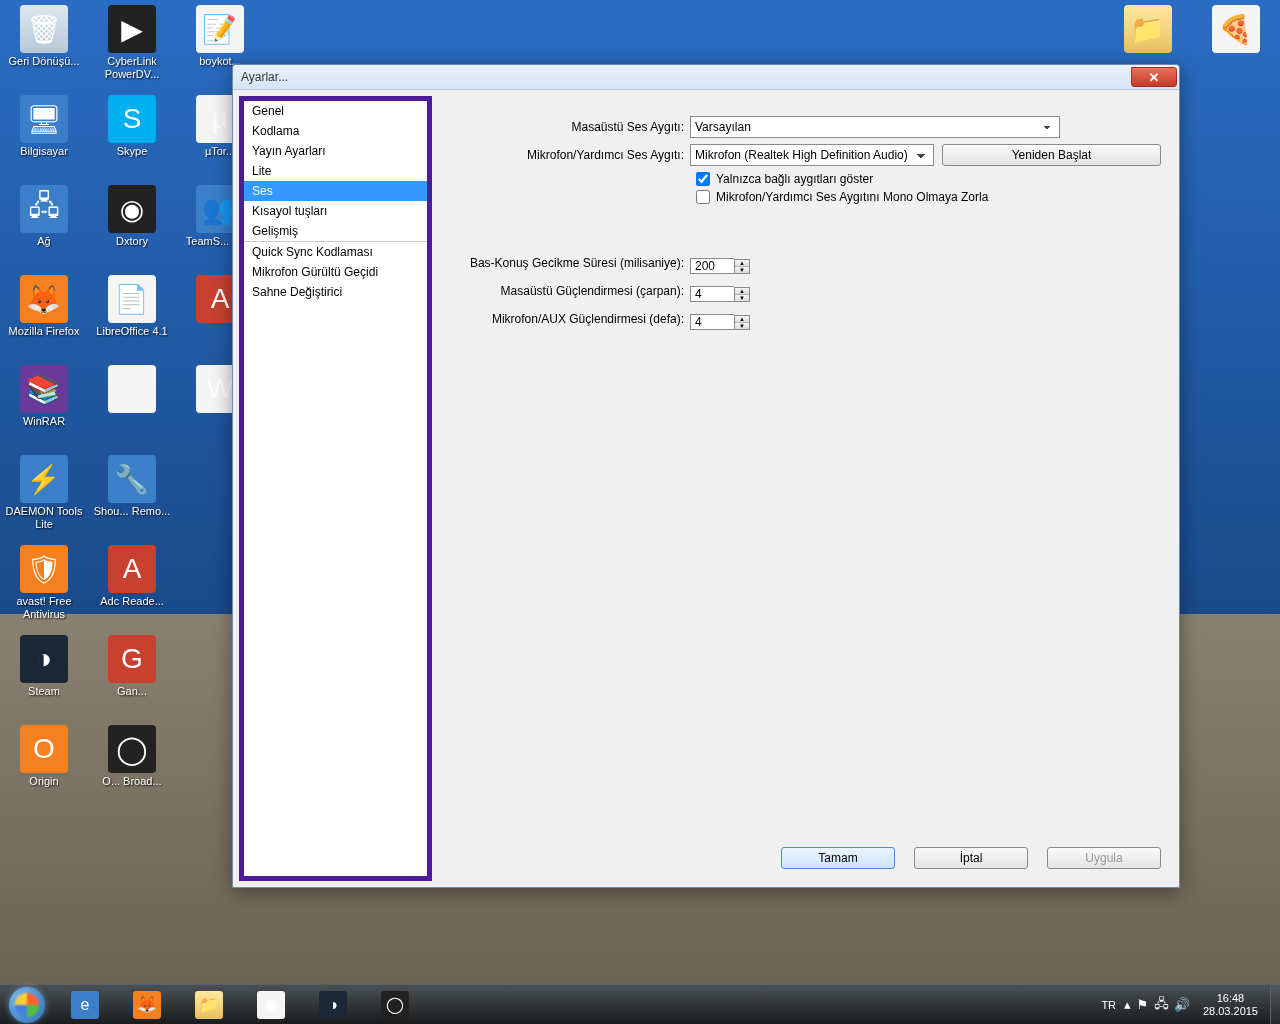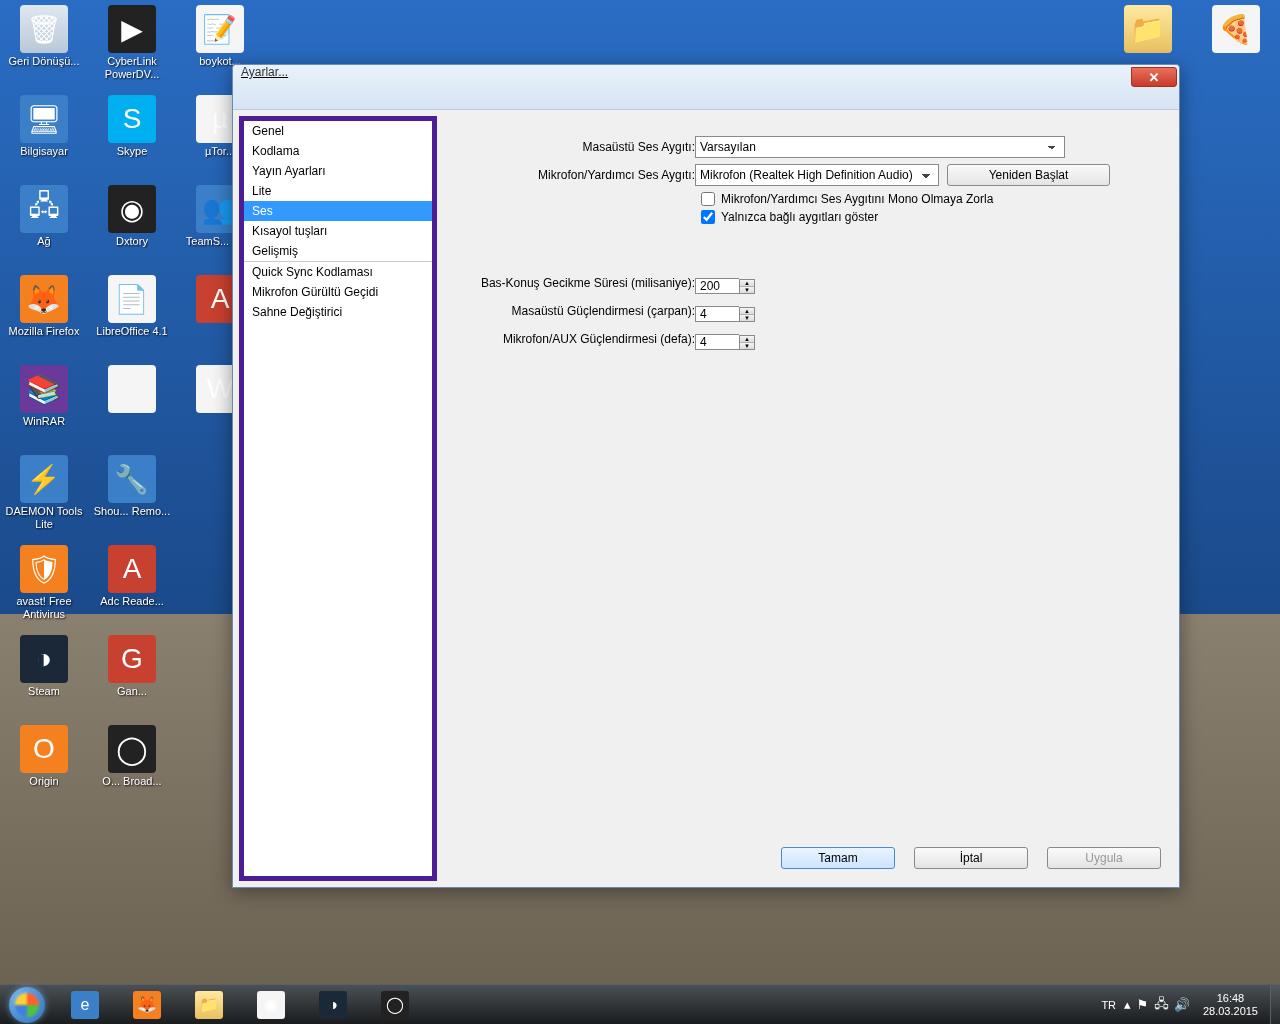--- a/index.html
+++ b/index.html
@@ -26,62 +26,61 @@
   .folder { background: linear-gradient(#ffe9a0,#e8c060); }
 
   
   .win {
     position: absolute; left: 232px; top: 64px; width: 948px; height: 824px;
     background: #f0f0f0; border: 1px solid #6a8ab0; border-radius: 4px 4px 0 0;
     box-shadow: 0 4px 20px rgba(0,0,0,.4);
     display: flex; flex-direction: column;
   }
   .titlebar {
-    height: 45px; display: flex; padding: 0 8px;
+    height: 25px; display: flex; align-items: center; padding: 0 8px;
     background: linear-gradient(#eaf2fb,#d6e4f4);
     border-bottom: 1px solid #c0cad8; position: relative;
     border-radius: 4px 4px 0 0;
-    text-decoration: underline;
   }
   .titlebar .wtitle { font-size: 12px; color: #333; }
   .titlebar .close-btn {
     position: absolute; right: 2px; top: 2px; width: 46px; height: 20px;
     background: linear-gradient(#e9705a,#c83a2a); border: 1px solid #a03020;
     border-radius: 0 3px 3px 3px; color: #fff; font-size: 13px; font-weight: bold;
     display: flex; align-items: center; justify-content: center; cursor: pointer;
   }
   .win-body { flex: 1; display: flex; padding: 6px; gap: 6px; overflow: hidden; }
   .sidebar {
     width: 198px; background: #fff; border: 5px solid #4c1d95;
   }
   .sidebar .sitem {
     padding: 3px 8px; font-size: 12px; cursor: pointer; border-bottom: 0;
   }
   .sidebar .sitem.selected { background: #3399ff; color: #fff; }
   .sidebar .sitem.sep-above { border-top: 1px solid #ccc; }
   
   .content { flex: 1; padding: 20px 12px 12px 12px; position: relative; }
   .form-row { display: flex; align-items: center; margin-bottom: 6px; }
-  .form-row .lbl { flex: 0 0 240px; text-align: right; font-size: 12px; }
+  .form-row .lbl { flex: 0 0 240px; text-align: right; font-size: 12px; padding-right: 6px; }
   .form-row .ctrl { flex: 1; display: flex; align-items: center; gap: 8px; }
   select.wsel {
     font-size: 12px; height: 22px; border: 1px solid #8a8a8a; background: #fff;
     padding: 0 20px 0 4px; appearance: none; position: relative;
     background-image: linear-gradient(45deg, transparent 50%, #444 50%), linear-gradient(-45deg, transparent 50%, #444 50%);
     background-position: calc(100% - 12px) 9px, calc(100% - 8px) 9px;
     background-size: 4px 4px, 4px 4px; background-repeat: no-repeat;
   }
   .wsel.full { width: 370px; }
   .wsel.med { width: 244px; }
   .wbtn {
     height: 22px; font-size: 12px; background: linear-gradient(#fafafa,#e4e4e4);
     border: 1px solid #8a8a8a; border-radius: 3px; padding: 0 14px; cursor: pointer;
     min-width: 100px;
   }
-  .wbtn.restart { width: 163px; }
+  .wbtn.restart { width: 219px; }
   .wbtn.primary { background: linear-gradient(#eaf4ff,#cce4ff); border-color: #4a8ad0; }
   .wbtn.disabled { color: #999; cursor: default; }
   .check-row { margin-left: 246px; display: flex; align-items: center; gap: 6px; font-size: 12px; margin-bottom: 4px; }
   .check-row input { width: 14px; height: 14px; }
   
   .spinner { display: inline-flex; align-items: flex-end; height: 22px; }
   .spinner input { width: 44px; border: 1px solid #8a8a8a; font-size: 12px; padding: 0 4px; border-right: none; }
   .spinner .spin-btns { display: flex; flex-direction: column; width: 16px; border: 1px solid #8a8a8a; }
   .spinner .spin-btns button { flex: 1; font-size: 6px; line-height: 6px; background: linear-gradient(#f5f5f5,#dcdcdc); border: none; cursor: pointer; padding: 0; }
   .spinner .spin-btns button:first-child { border-bottom: 1px solid #b0b0b0; }
@@ -268,26 +267,26 @@
         <div class="lbl">Mikrofon/Yardımcı Ses Aygıtı:</div>
         <div class="ctrl">
           <select class="wsel med">
             <option>Mikrofon (Realtek High Definition Audio)</option>
           </select>
           <button class="wbtn restart">Yeniden Başlat</button>
         </div>
       </div>
 
       <div class="check-row">
+        <input type="checkbox" id="cb2" checked="" style="">
+        <label for="cb2">Yalnızca bağlı aygıtları göster</label>
+      </div>
+      <div class="check-row">
         <input type="checkbox" id="cb1" style="">
         <label for="cb1">Mikrofon/Yardımcı Ses Aygıtını Mono Olmaya Zorla</label>
-      </div>
-      <div class="check-row">
-        <input type="checkbox" id="cb2" checked="" style="">
-        <label for="cb2">Yalnızca bağlı aygıtları göster</label>
       </div>
 
       <div class="spacer-block"></div>
 
       <div class="form-row">
         <div class="lbl">Bas-Konuş Gecikme Süresi (milisaniye):</div>
         <div class="ctrl">
           <div class="spinner">
             <input type="text" value="200" style="">
             <div class="spin-btns">

